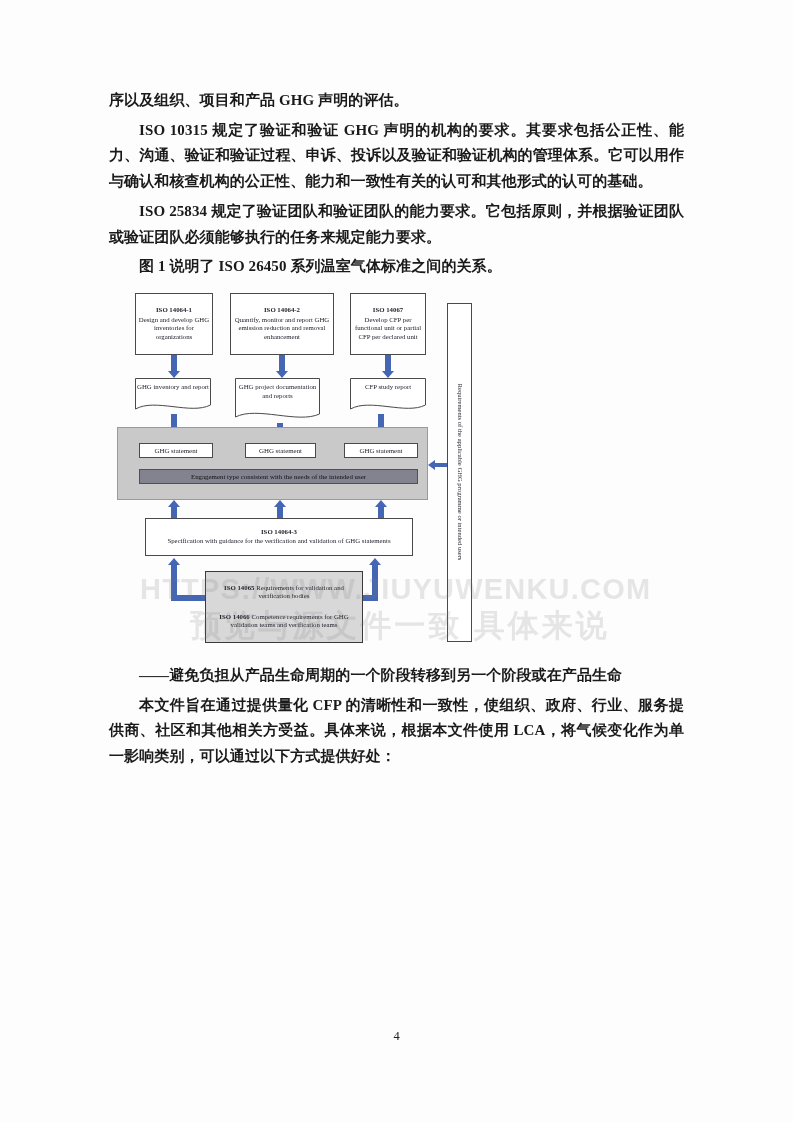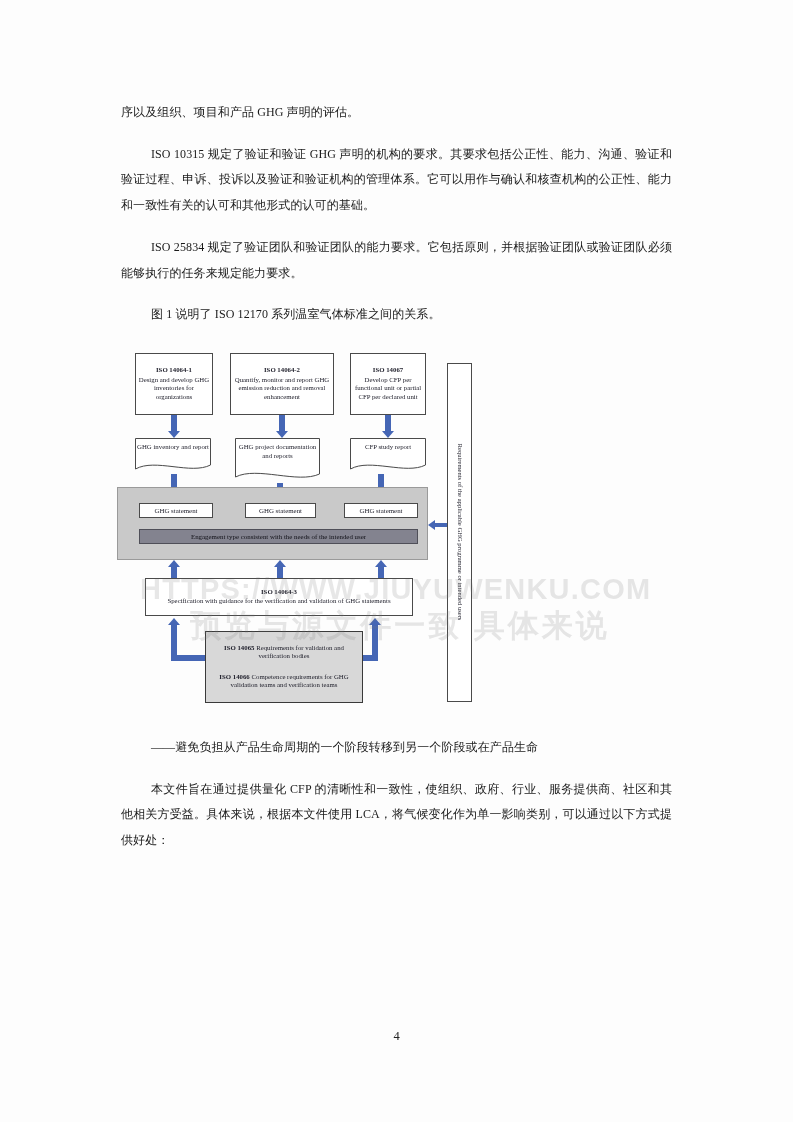--- a/index.html
+++ b/index.html
@@ -25,27 +25,28 @@
 
   #content {
     position: absolute;
     left: 105px;
     top: 84px;
     width: 583px;
   }
 
   
   .para {
-    font-size: 12px;
+    font-size: 15px;
     line-height: 25.7px;
     text-align: justify;
     text-justify: inter-character;
-    margin: 16px;
+    margin: 4px;
     letter-spacing: 0.1px;
     text-indent: 0;
+    font-weight: bold;
   }
   .para.indent { text-indent: 30px; }
 
   
   #figure-wrap {
     position: relative;
     width: 583px;
     height: 375px;
     margin-top: 4px;
   }
@@ -244,21 +245,21 @@
 </head>
 <body>
 
 <div id="page">
 
   <div id="content">
 
     <p class="para">序以及组织、项目和产品 GHG 声明的评估。</p>
     <p class="para indent">ISO 10315 规定了验证和验证 GHG 声明的机构的要求。其要求包括公正性、能力、沟通、验证和验证过程、申诉、投诉以及验证和验证机构的管理体系。它可以用作与确认和核查机构的公正性、能力和一致性有关的认可和其他形式的认可的基础。</p>
     <p class="para indent">ISO 25834 规定了验证团队和验证团队的能力要求。它包括原则，并根据验证团队或验证团队必须能够执行的任务来规定能力要求。</p>
-    <p class="para indent">图 1 说明了 ISO 12170 系列温室气体标准之间的关系。</p>
+    <p class="para indent">图 1 说明了 ISO 26450 系列温室气体标准之间的关系。</p>
 
     <div id="figure-wrap">
       <div id="figure">
 
         <div class="fbox top1">
           <span class="hd">ISO 14064-1</span>
           <span>Design and develop GHG inventories for organizations</span>
         </div>
         <div class="fbox top2">
           <span class="hd">ISO 14064-2</span>

